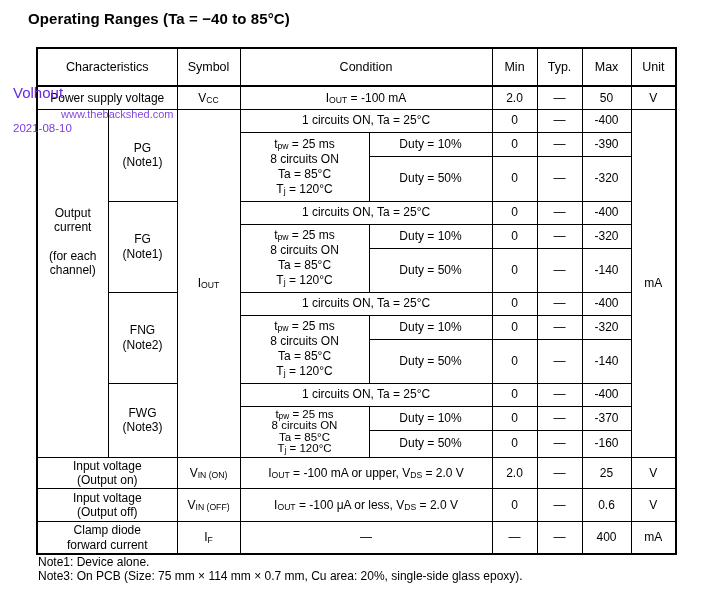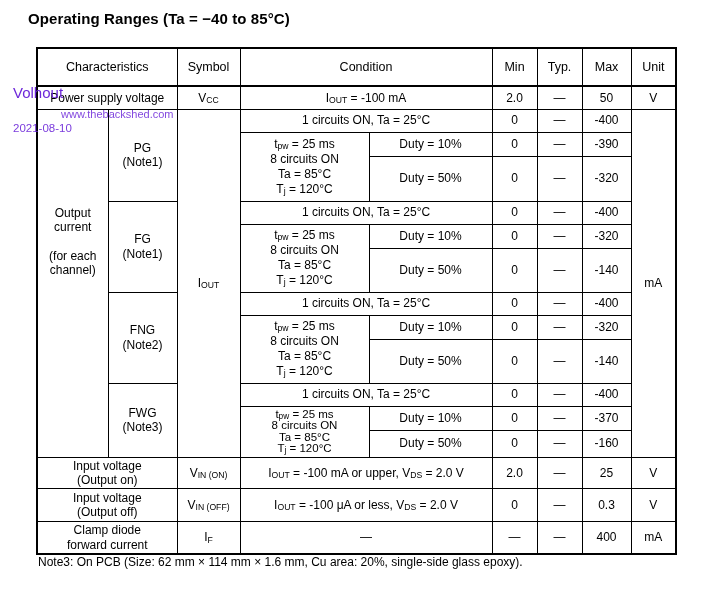--- a/index.html
+++ b/index.html
@@ -175,30 +175,31 @@
       <td>—</td>
       <td>25</td>
       <td>V</td>
     </tr>
     <tr class="rh33">
       <td colspan="2">Input voltage<br>(Output off)</td>
       <td>V<sub>IN (OFF)</sub></td>
       <td colspan="2">I<sub>OUT</sub> = -100 μA or less, V<sub>DS</sub> = 2.0 V</td>
       <td>0</td>
       <td>—</td>
-      <td>0.3</td>
+      <td>0.6</td>
       <td>V</td>
     </tr>
     <tr class="rh33">
       <td colspan="2">Clamp diode<br>forward current</td>
       <td>I<sub>F</sub></td>
       <td colspan="2">—</td>
       <td>—</td>
       <td>—</td>
       <td>400</td>
       <td>mA</td>
     </tr>
   </tbody>
 </table>
 
 <div class="notes">
-  <div>Note3: On PCB (Size: 62 mm × 114 mm × 1.6 mm, Cu area: 20%, single-side glass epoxy).</div>
+  <div>Note1: Device alone.</div>
+  <div>Note3: On PCB (Size: 75 mm × 114 mm × 0.7 mm, Cu area: 20%, single-side glass epoxy).</div>
 </div>
 
 </body></html>

